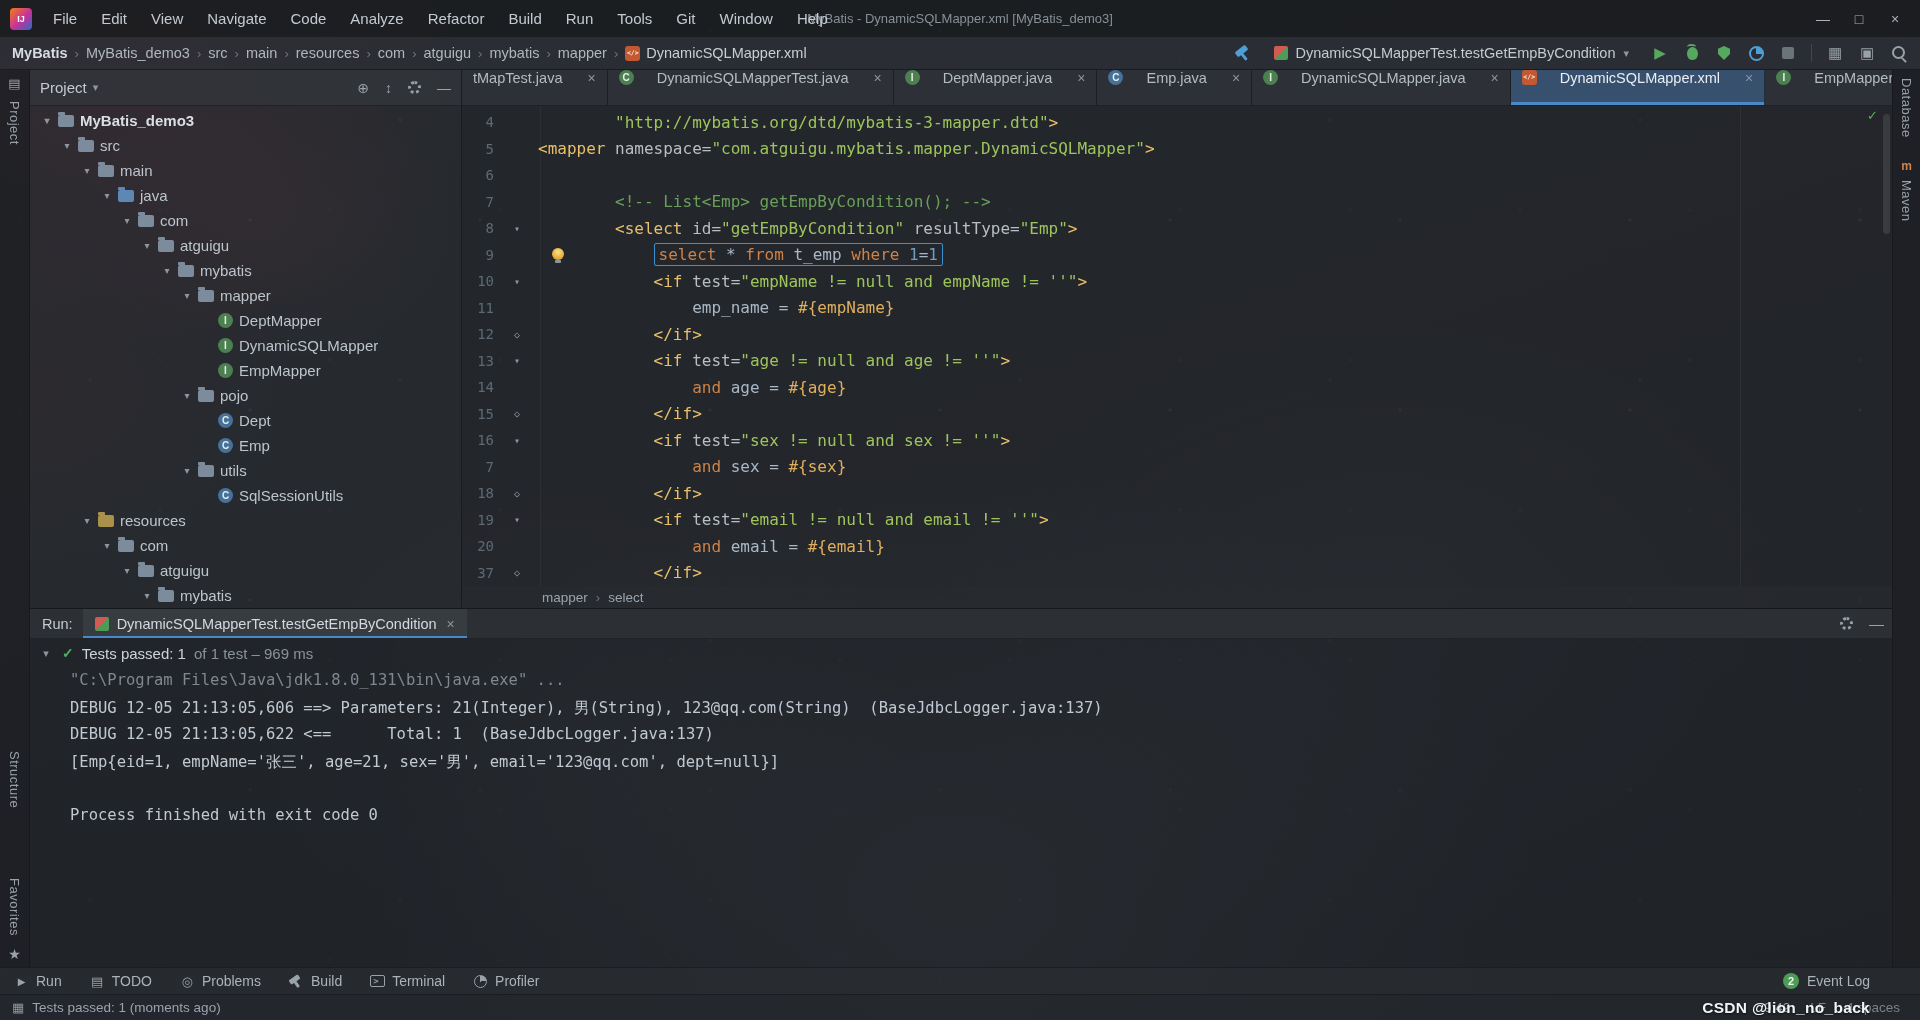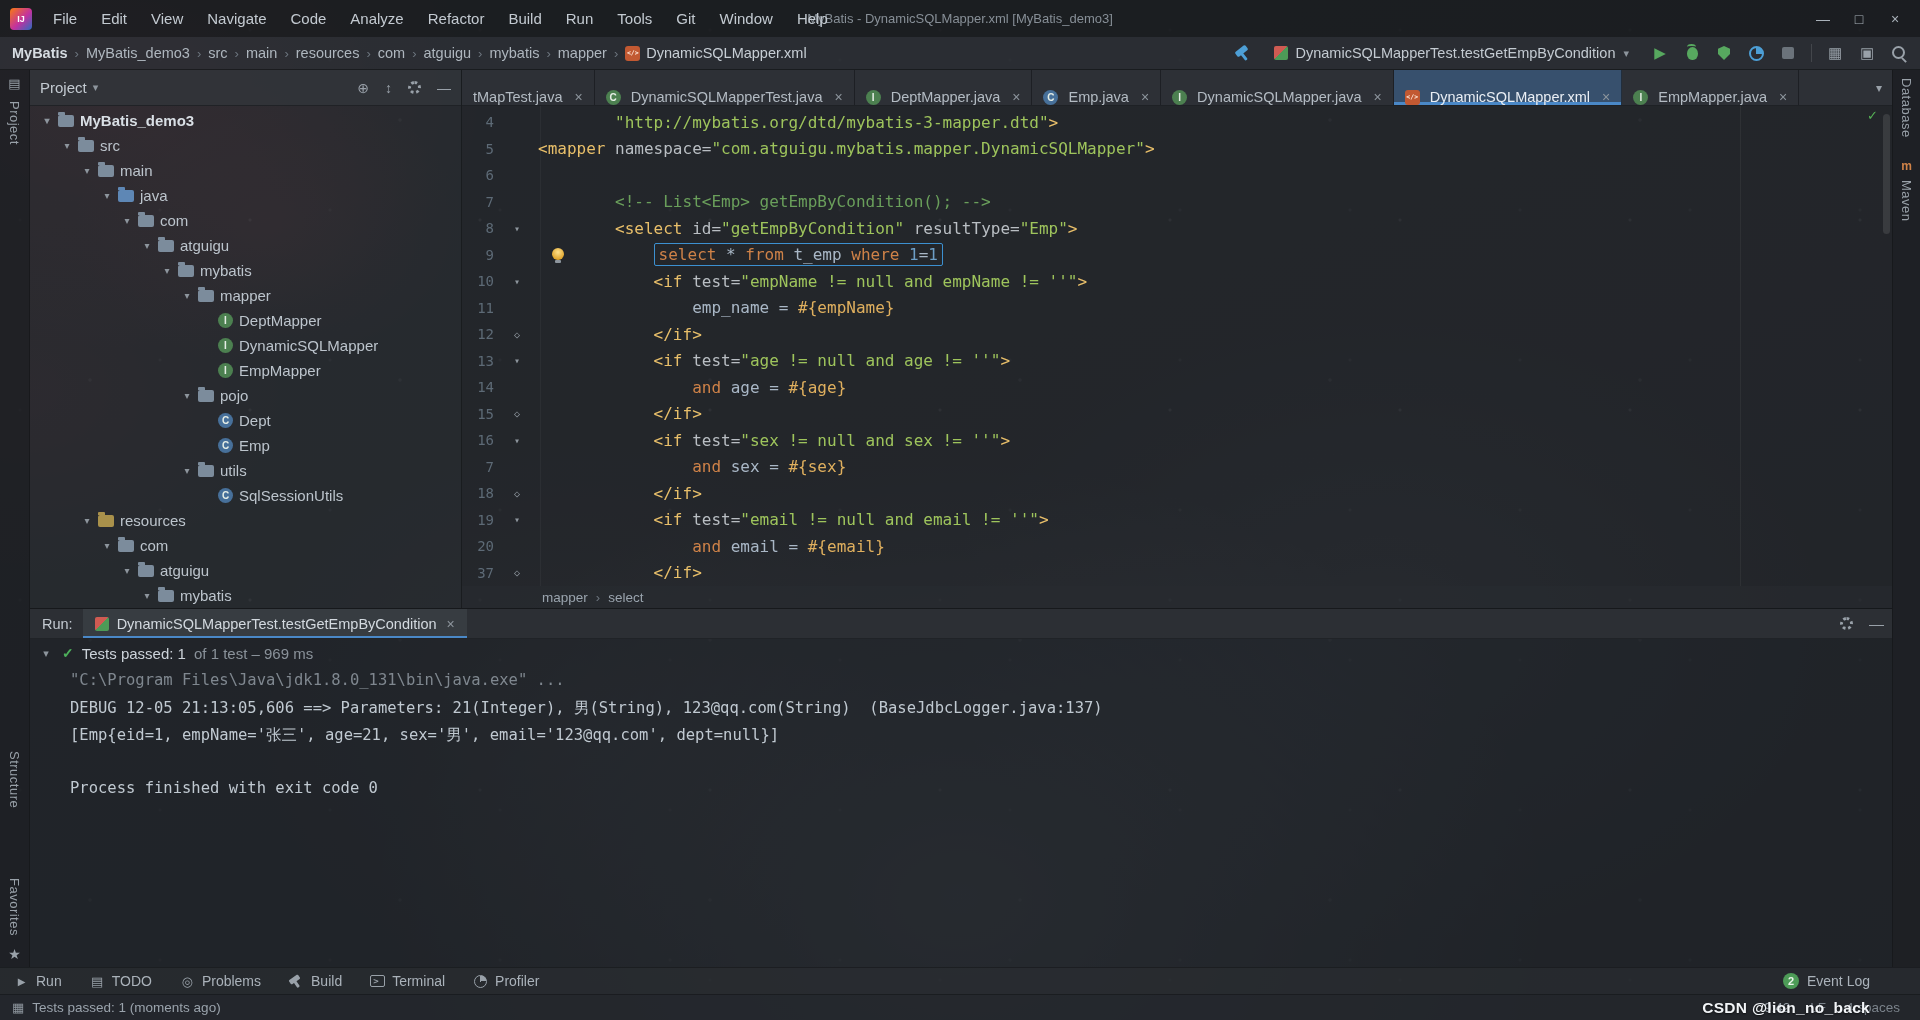--- a/index.html
+++ b/index.html
@@ -78,21 +78,21 @@
 .tico::before{content:'';position:absolute;top:-3px;left:0;width:7px;height:3px;border-radius:1px 1px 0 0;background:inherit}
 .tico.src{background:#5e87b5}
 .tico.res{background:#a9914b}
 .cico{width:15px;height:15px;border-radius:50%;margin:0 6px 0 2px;flex:0 0 15px;color:#e6eee6;font:bold 10px/15px "Liberation Sans",sans-serif;text-align:center}
 .cico.interface{background:#4c8050}
 .cico.class{background:#47709a}
 .cico.test{background:#4c8050}
 
 .editor-pane{flex:1;display:flex;flex-direction:column;min-width:0;background:rgba(36,39,43,.72)}
 .tabbar{height:36px;flex:0 0 36px;display:flex;align-items:stretch;background:rgba(47,51,56,.85);border-bottom:1px solid rgba(15,17,19,.5);overflow:hidden}
-.tab{display:flex;align-items:flex-end;gap:10px;padding:0 11px;border-right:1px solid rgba(17,19,22,.55);font-size:14.5px;color:#b3bbc3;white-space:nowrap}
+.tab{display:flex;align-items:flex-start;gap:23px;padding:0 11px;border-right:1px solid rgba(17,19,22,.55);font-size:14.5px;color:#b3bbc3;white-space:nowrap}
 .tab .cico,.tab .fic-xml{margin:0}
 .tab.active{background:rgba(62,101,146,.60);box-shadow:inset 0 -3px 0 #4a88c7;color:#e9eef4}
 .tab-close{color:#8d959d;font-size:14px;margin-left:2px}
 .tab-overflow{margin-left:auto;align-self:center;padding:0 10px;color:#99a1a9;font-size:12px}
 .fic-xml{display:inline-block;width:15px;height:15px;border-radius:3px;background:#c25932;color:#ffe9db;font:bold 6.5px/15px "DejaVu Sans Mono",monospace;text-align:center;flex:0 0 15px}
 .code-wrap{flex:1;position:relative;overflow:hidden;padding-top:3px}
 .code-line{display:flex;align-items:center;height:26.5px;position:relative;font-family:"DejaVu Sans Mono",monospace;font-size:16px;white-space:pre}
 .lnum{flex:0 0 34px;text-align:right;color:#5d6a76;font-size:14px;padding-right:2px;font-family:"DejaVu Sans Mono",monospace}
 .lmark{flex:0 0 42px;text-align:center;color:#8d959d;font-size:10px}
 .frag{border:1px solid #3c90d0;border-radius:2px;padding:1px 4px}
@@ -428,20 +428,21 @@
         </div>
         <div class="test-status">
           <span class="ts-chev">▾</span>
           <span class="ts-check">✓</span>
           <span class="ts-main">Tests passed: 1</span>
           <span class="ts-detail">of 1 test – 969 ms</span>
         </div>
         <div class="console">
             <div class="cline dim">"C:\Program Files\Java\jdk1.8.0_131\bin\java.exe" ...</div>
             <div class="cline">DEBUG 12-05 21:13:05,606 ==&gt; Parameters: 21(Integer), 男(String), 123@qq.com(String)  (BaseJdbcLogger.java:137)</div>
+            <div class="cline">DEBUG 12-05 21:13:05,622 &lt;==      Total: 1  (BaseJdbcLogger.java:137)</div>
             <div class="cline">[Emp{eid=1, empName='张三', age=21, sex='男', email='123@qq.com', dept=null}]</div>
             <div class="cline">&nbsp;</div>
             <div class="cline">Process finished with exit code 0</div>
           </div>
       </section>
     </div>
 
     <div class="stripe stripe-right">
       <span class="vlabel">Database</span>
       <span class="mico">m</span>

